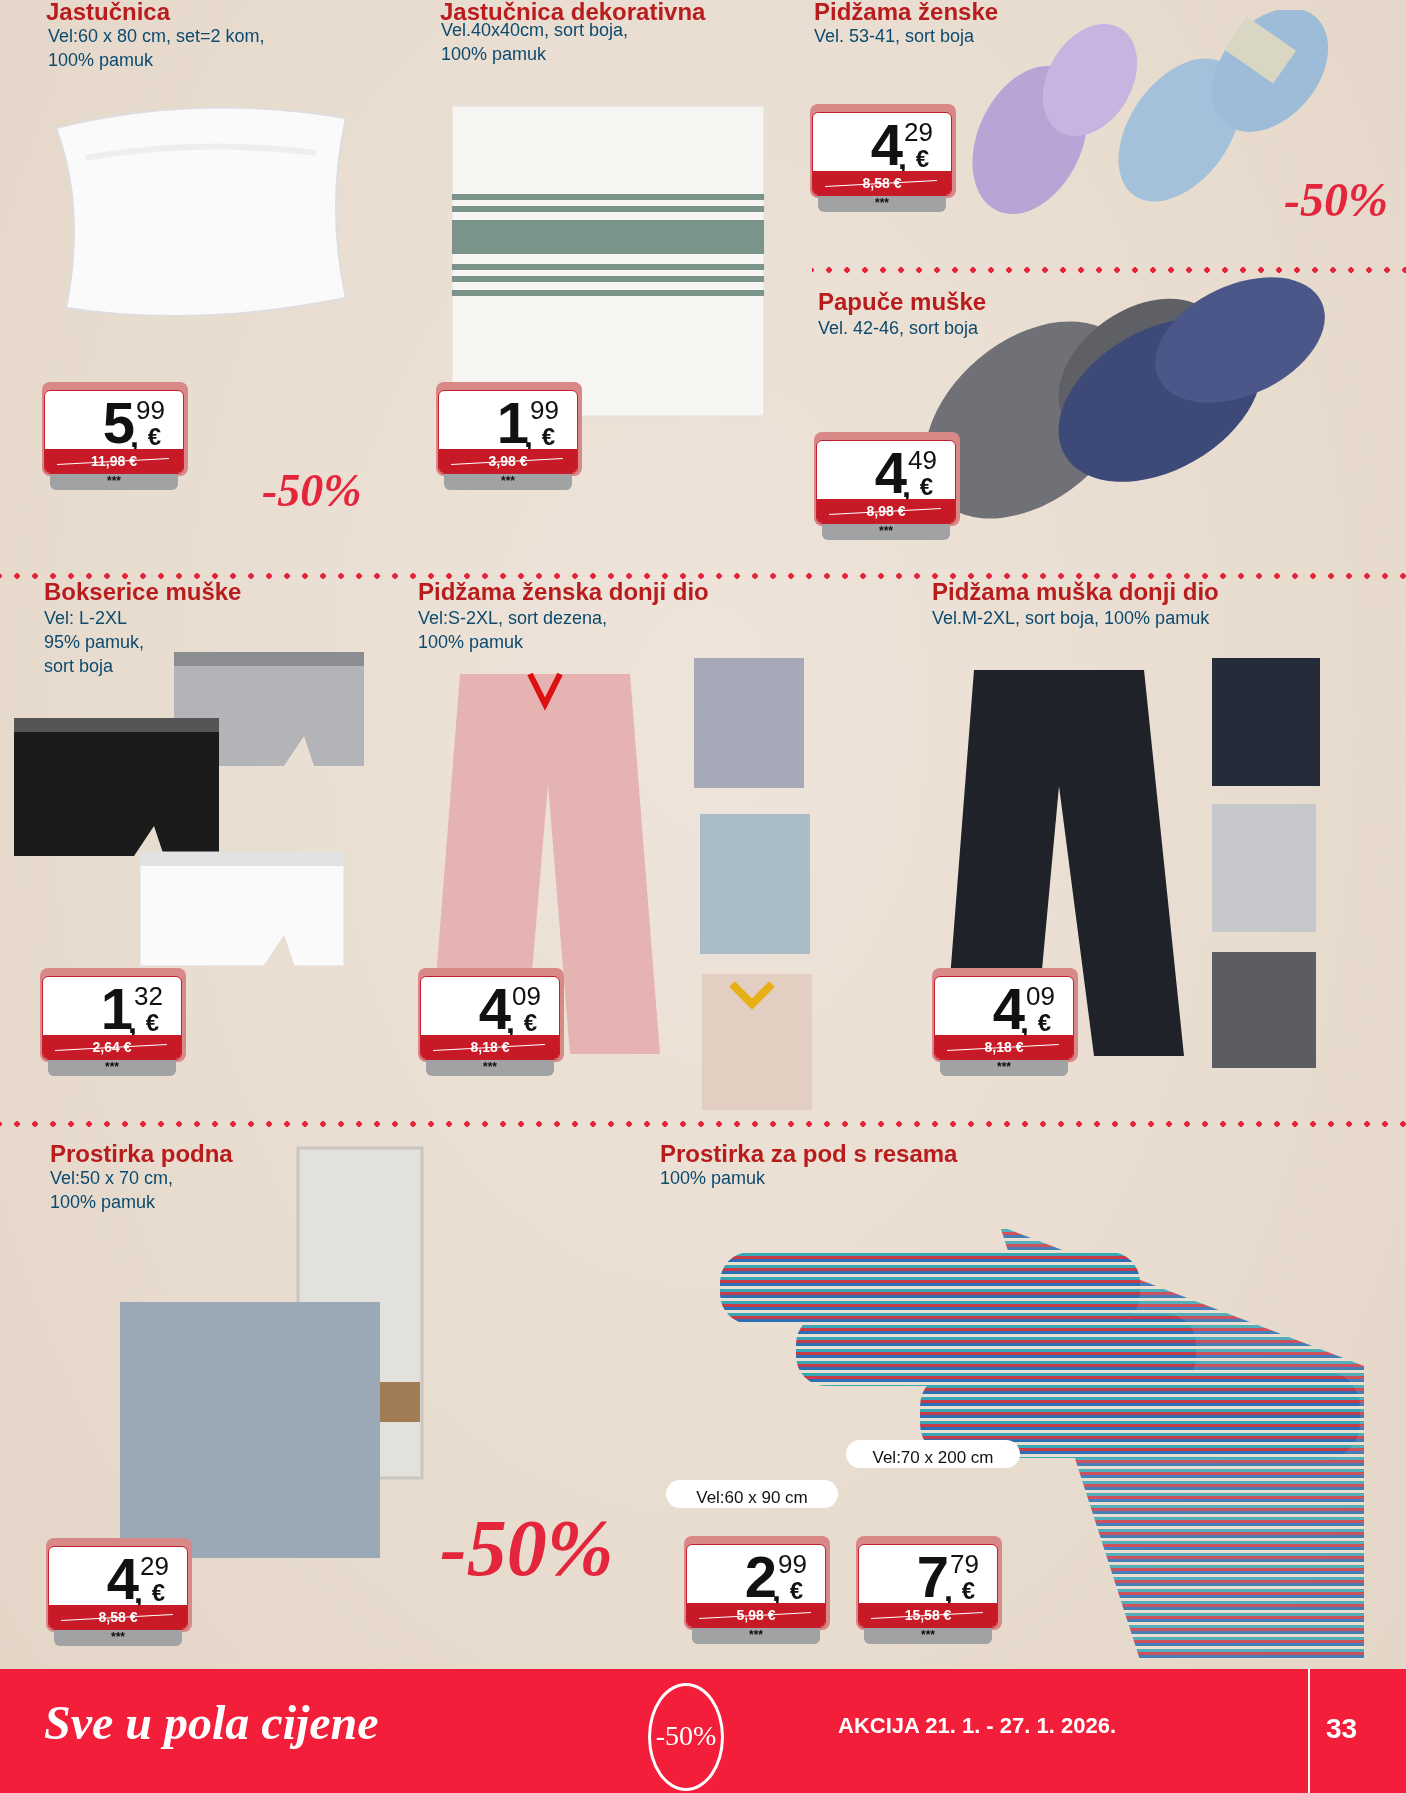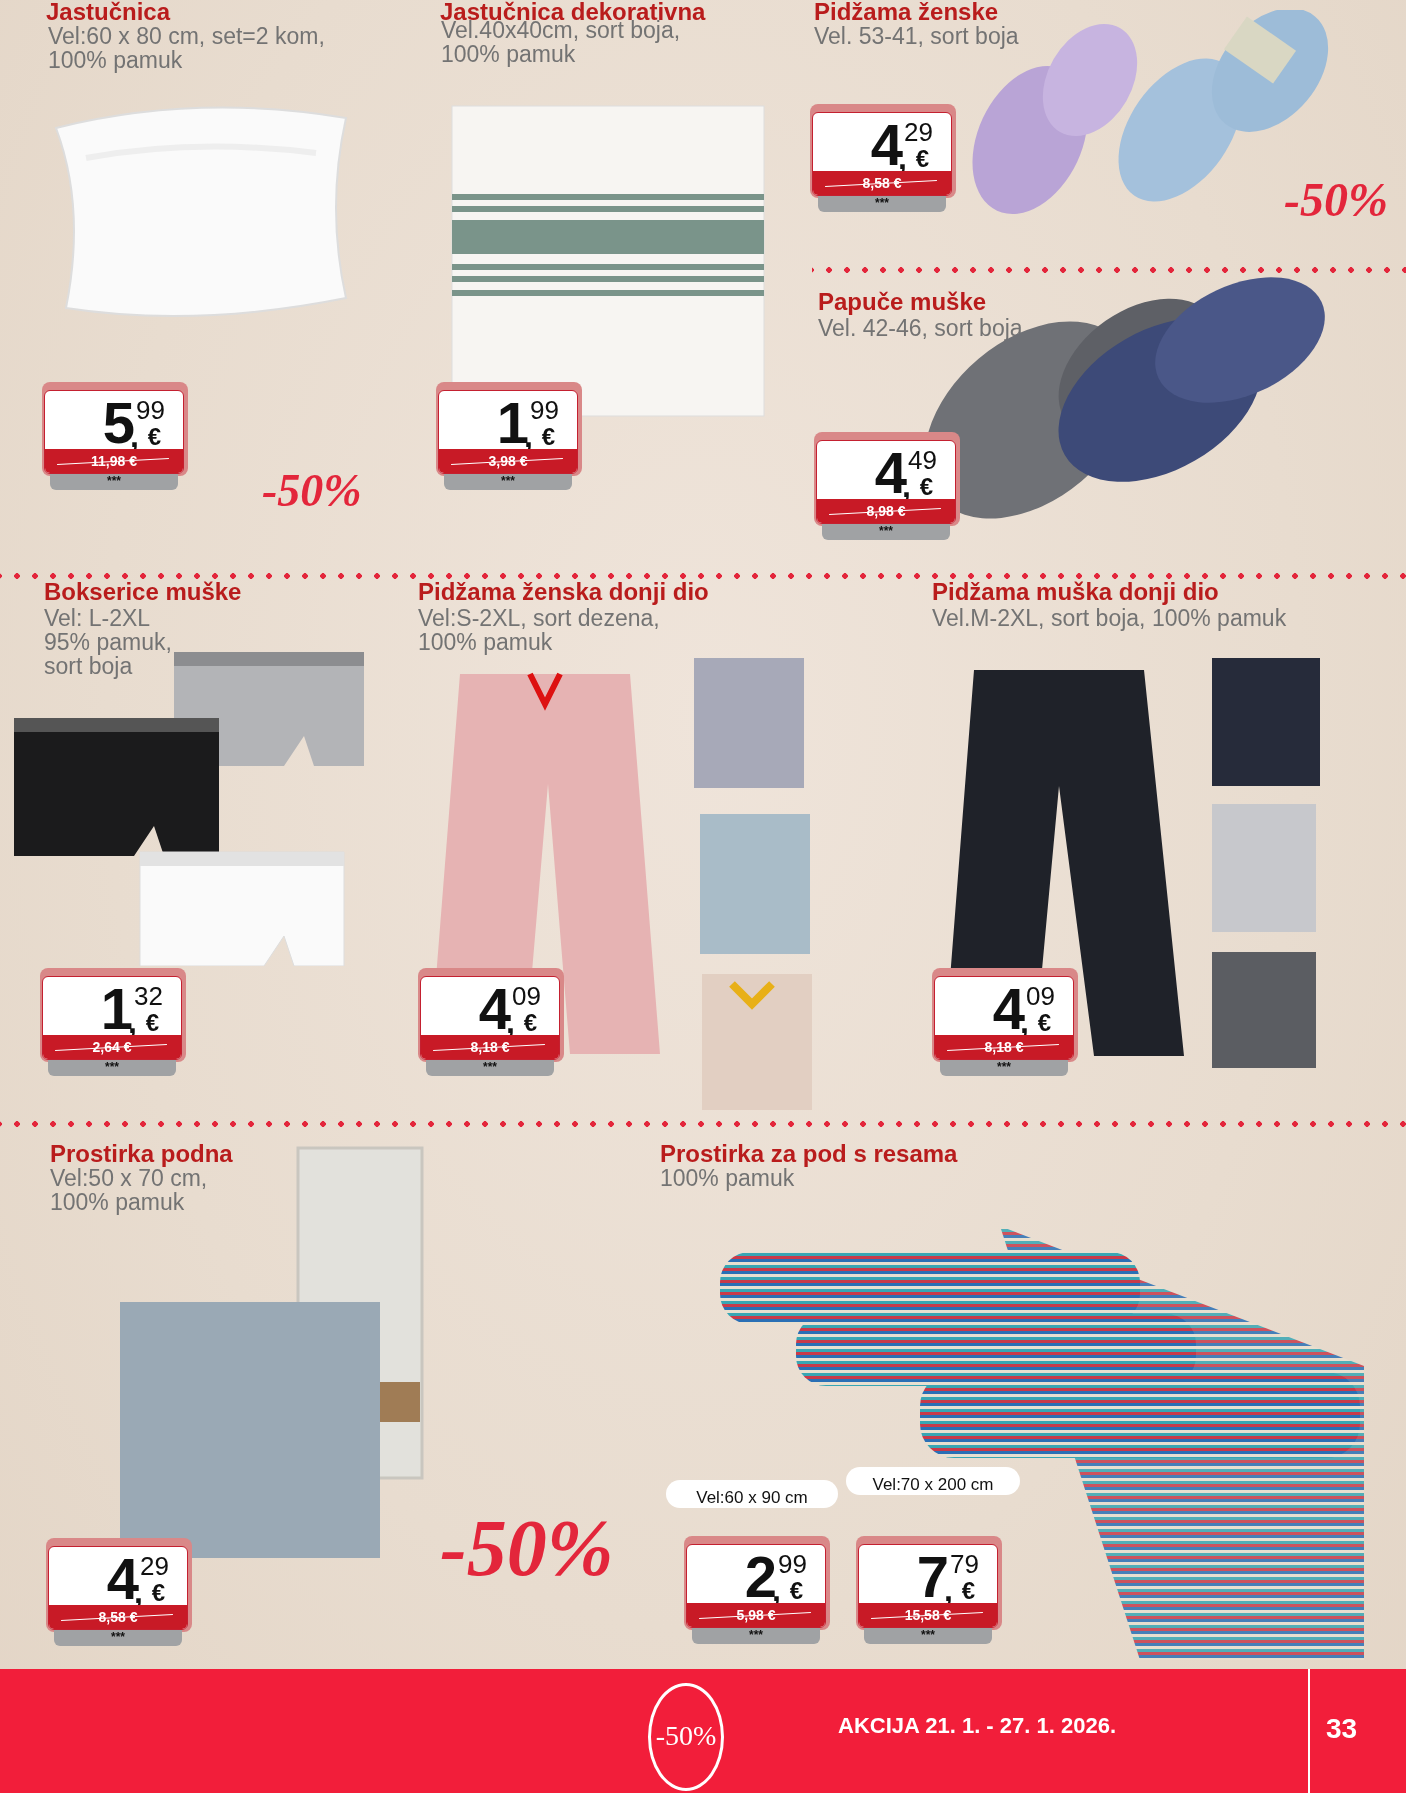--- a/index.html
+++ b/index.html
@@ -5,21 +5,21 @@
   * { box-sizing: border-box; margin: 0; padding: 0; }
   html, body { width: 1406px; height: 1793px; overflow: hidden; }
   body {
     position: relative;
     background: radial-gradient(ellipse at 50% 40%, #efe4da 0%, #e8dccf 60%, #e3d5c6 100%);
     font-family: "Liberation Sans", sans-serif;
     color: #111;
   }
 
   .title { position: absolute; font-family: "Liberation Sans", sans-serif; font-weight: bold; font-size: 24px; color: #b91c1c; line-height: 24px; white-space: nowrap; }
-  .desc { position: absolute; font-family: "Liberation Sans", sans-serif; font-size: 23px; color: #737373; line-height: 24px; white-space: pre-line; }
+  .desc { position: absolute; font-family: "Liberation Sans", sans-serif; font-size: 18px; color: #0c4a6e; line-height: 24px; white-space: pre-line; }
 
   .dots {
     position: absolute; left: 0; width: 1406px; height: 8px;
     background-image: radial-gradient(circle, #e3263b 2.6px, transparent 3px);
     background-size: 18px 8px;
     background-repeat: repeat-x;
     background-position: 8px 0;
   }
 
   
@@ -285,21 +285,21 @@
           <rect y="9" width="20" height="3" fill="#38a6b4"></rect>
         </pattern>
       </defs>
       <polygon points="280,30 644,170 644,464 420,464" fill="url(#stripes)" opacity="0.85"></polygon>
       <rect x="0" y="56" width="420" height="72" rx="30" fill="url(#stripes)"></rect>
       <rect x="76" y="118" width="400" height="72" rx="30" fill="url(#stripes)"></rect>
       <rect x="200" y="176" width="440" height="86" rx="34" fill="url(#stripes)"></rect>
     </svg>
   </div>
   <div class="pill" style="left:666px;top:1480px;width:172px;">Vel:60 x 90 cm</div>
-  <div class="pill" style="left:846px;top:1440px;width:174px;margin-top:27px;">Vel:70 x 200 cm</div>
+  <div class="pill" style="left:846px;top:1440px;width:174px;">Vel:70 x 200 cm</div>
 
   <div class="tag" style="left:684px;top:1536px;">
     <div class="halo"></div>
     <div class="stars">***</div>
     <div class="card">
       <span class="main">2</span>
       <span class="comma">,</span>
       <span class="cents">99</span>
       <span class="euro">€</span>
       <div class="old"><span>5,98 €</span><div class="strike"></div></div>
@@ -312,17 +312,18 @@
       <span class="main">7</span>
       <span class="comma">,</span>
       <span class="cents">79</span>
       <span class="euro">€</span>
       <div class="old"><span>15,58 €</span><div class="strike"></div></div>
     </div>
   </div>
 </div>
 
 <div class="footer">
+  <div class="slogan">Sve u pola cijene</div>
   <div class="circle">-50%</div>
   <div class="akcija">AKCIJA 21. 1. - 27. 1. 2026.</div>
   <div class="divider"></div>
   <div class="page">33</div>
 </div>
 
 </body></html>

